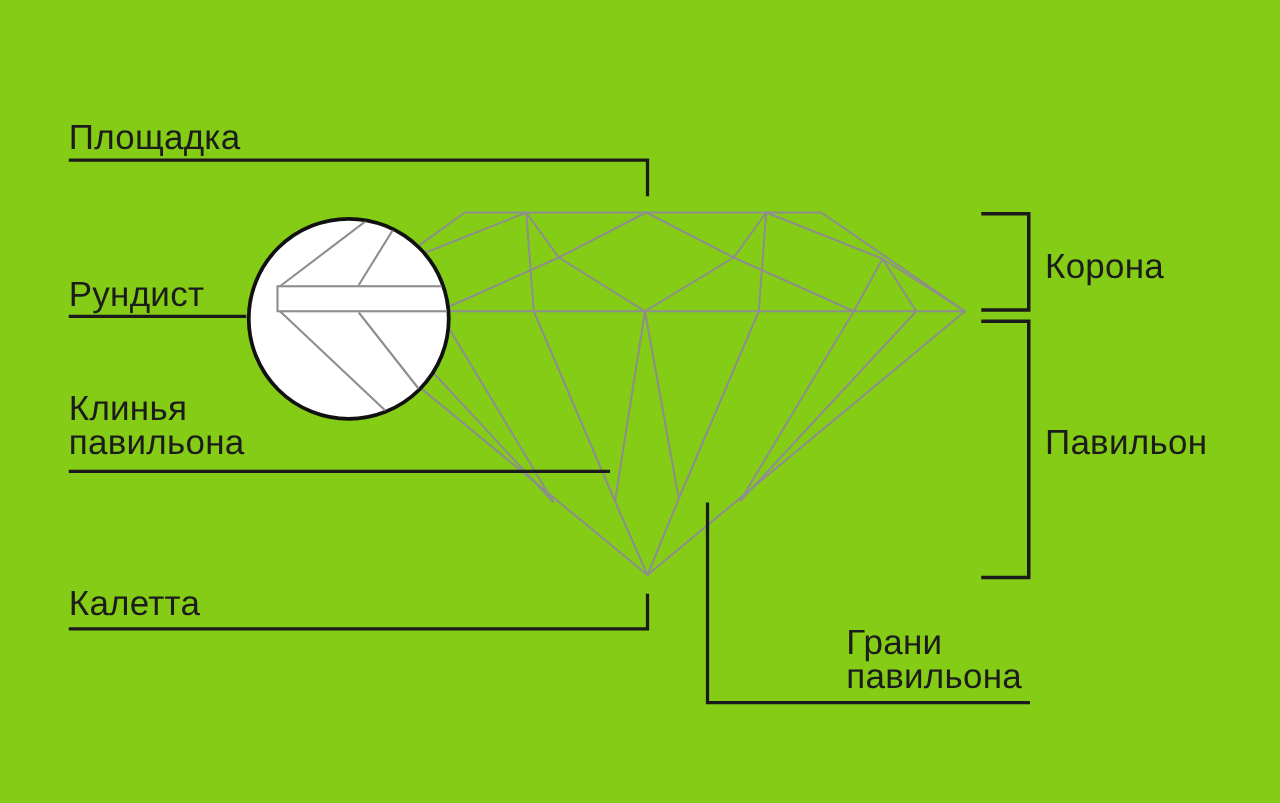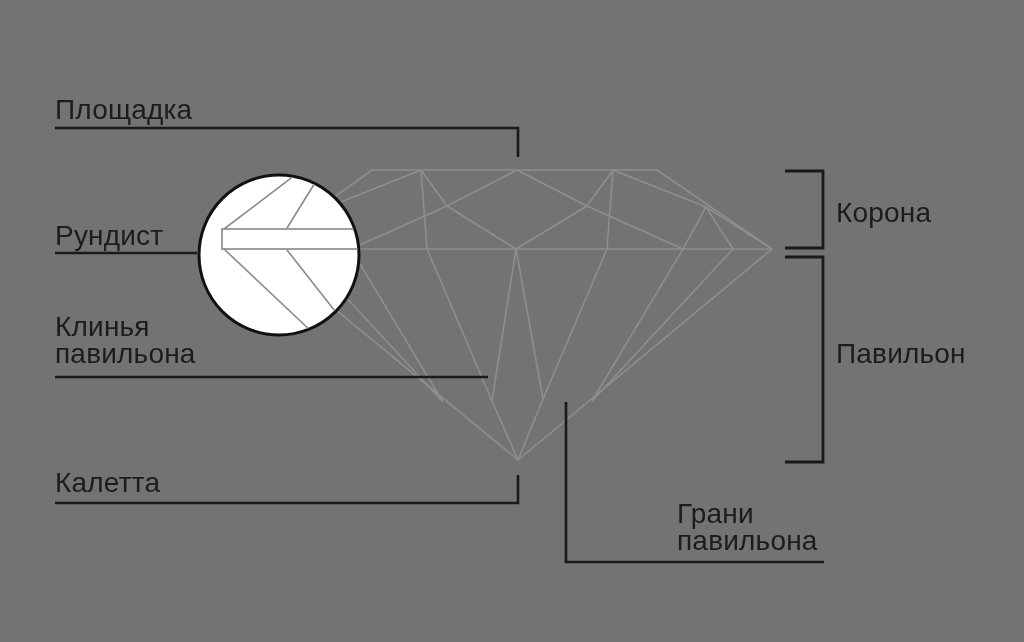--- a/index.html
+++ b/index.html
@@ -4,21 +4,21 @@
 <style>
   html, body {
     margin: 0;
     padding: 0;
     background: #ffffff;
   }
   .stage {
     position: relative;
     width: 1024px;
     height: 642px;
-    background: #737373;
+    background: #84cc16;
     font-family: "Liberation Sans", "DejaVu Sans", sans-serif;
     overflow: hidden;
   }
   svg { display: block; }
   text {
     font-family: "Liberation Sans", "DejaVu Sans", sans-serif;
     font-size: 28px;
     fill: #1c1c1c;
     letter-spacing: 0.2px;
   }

